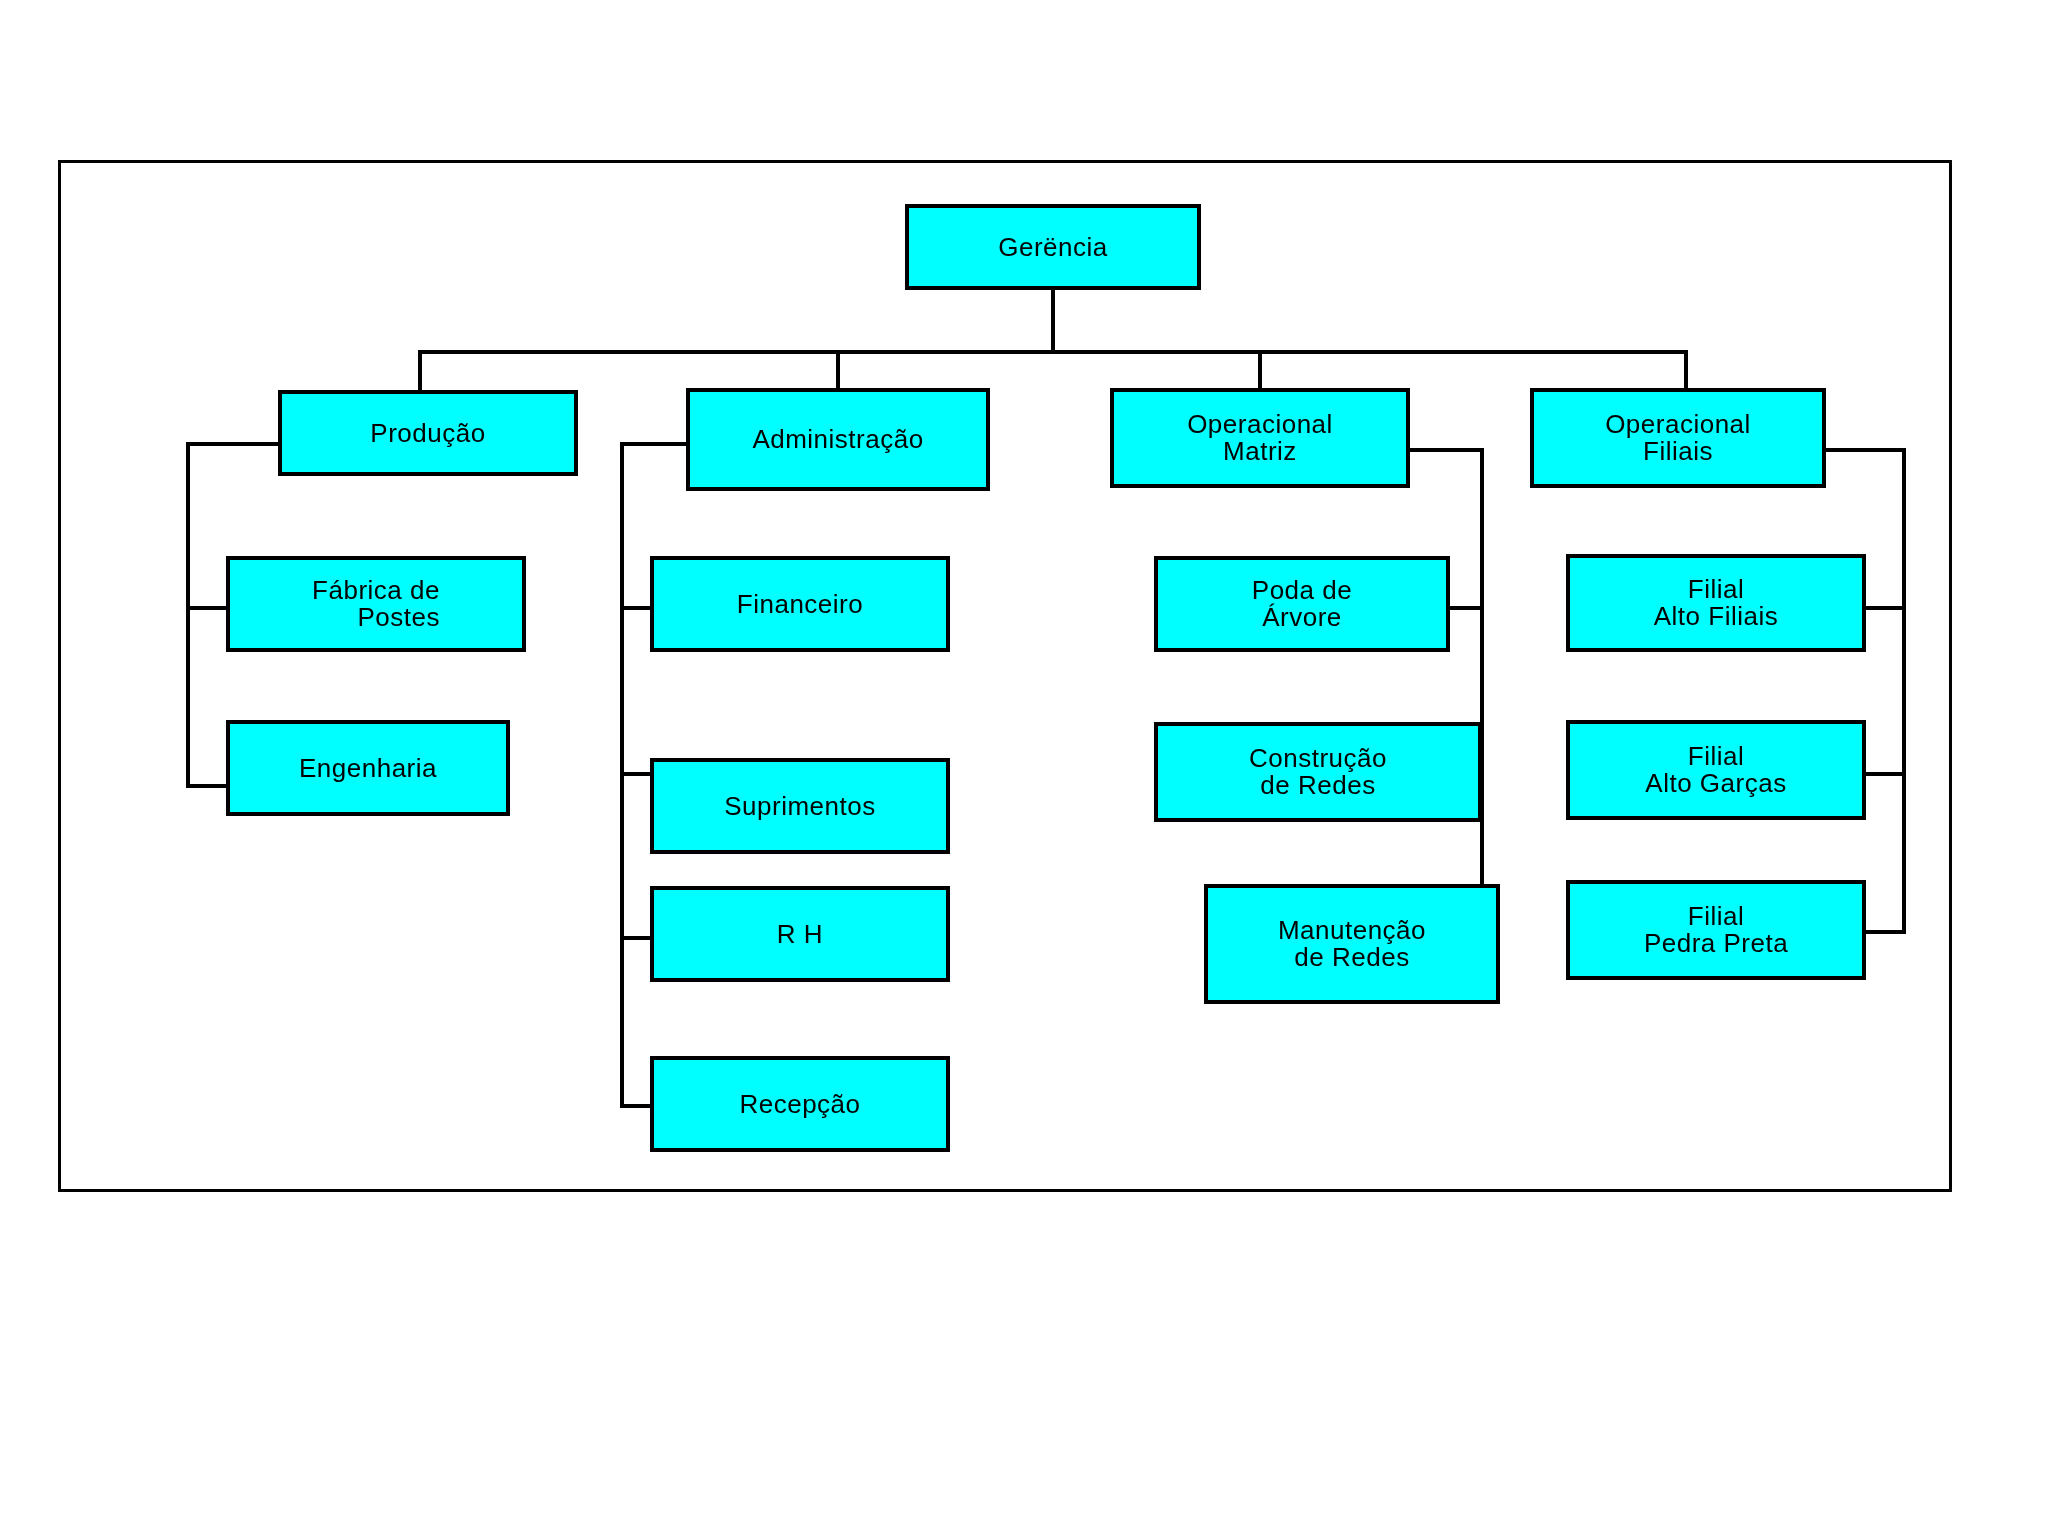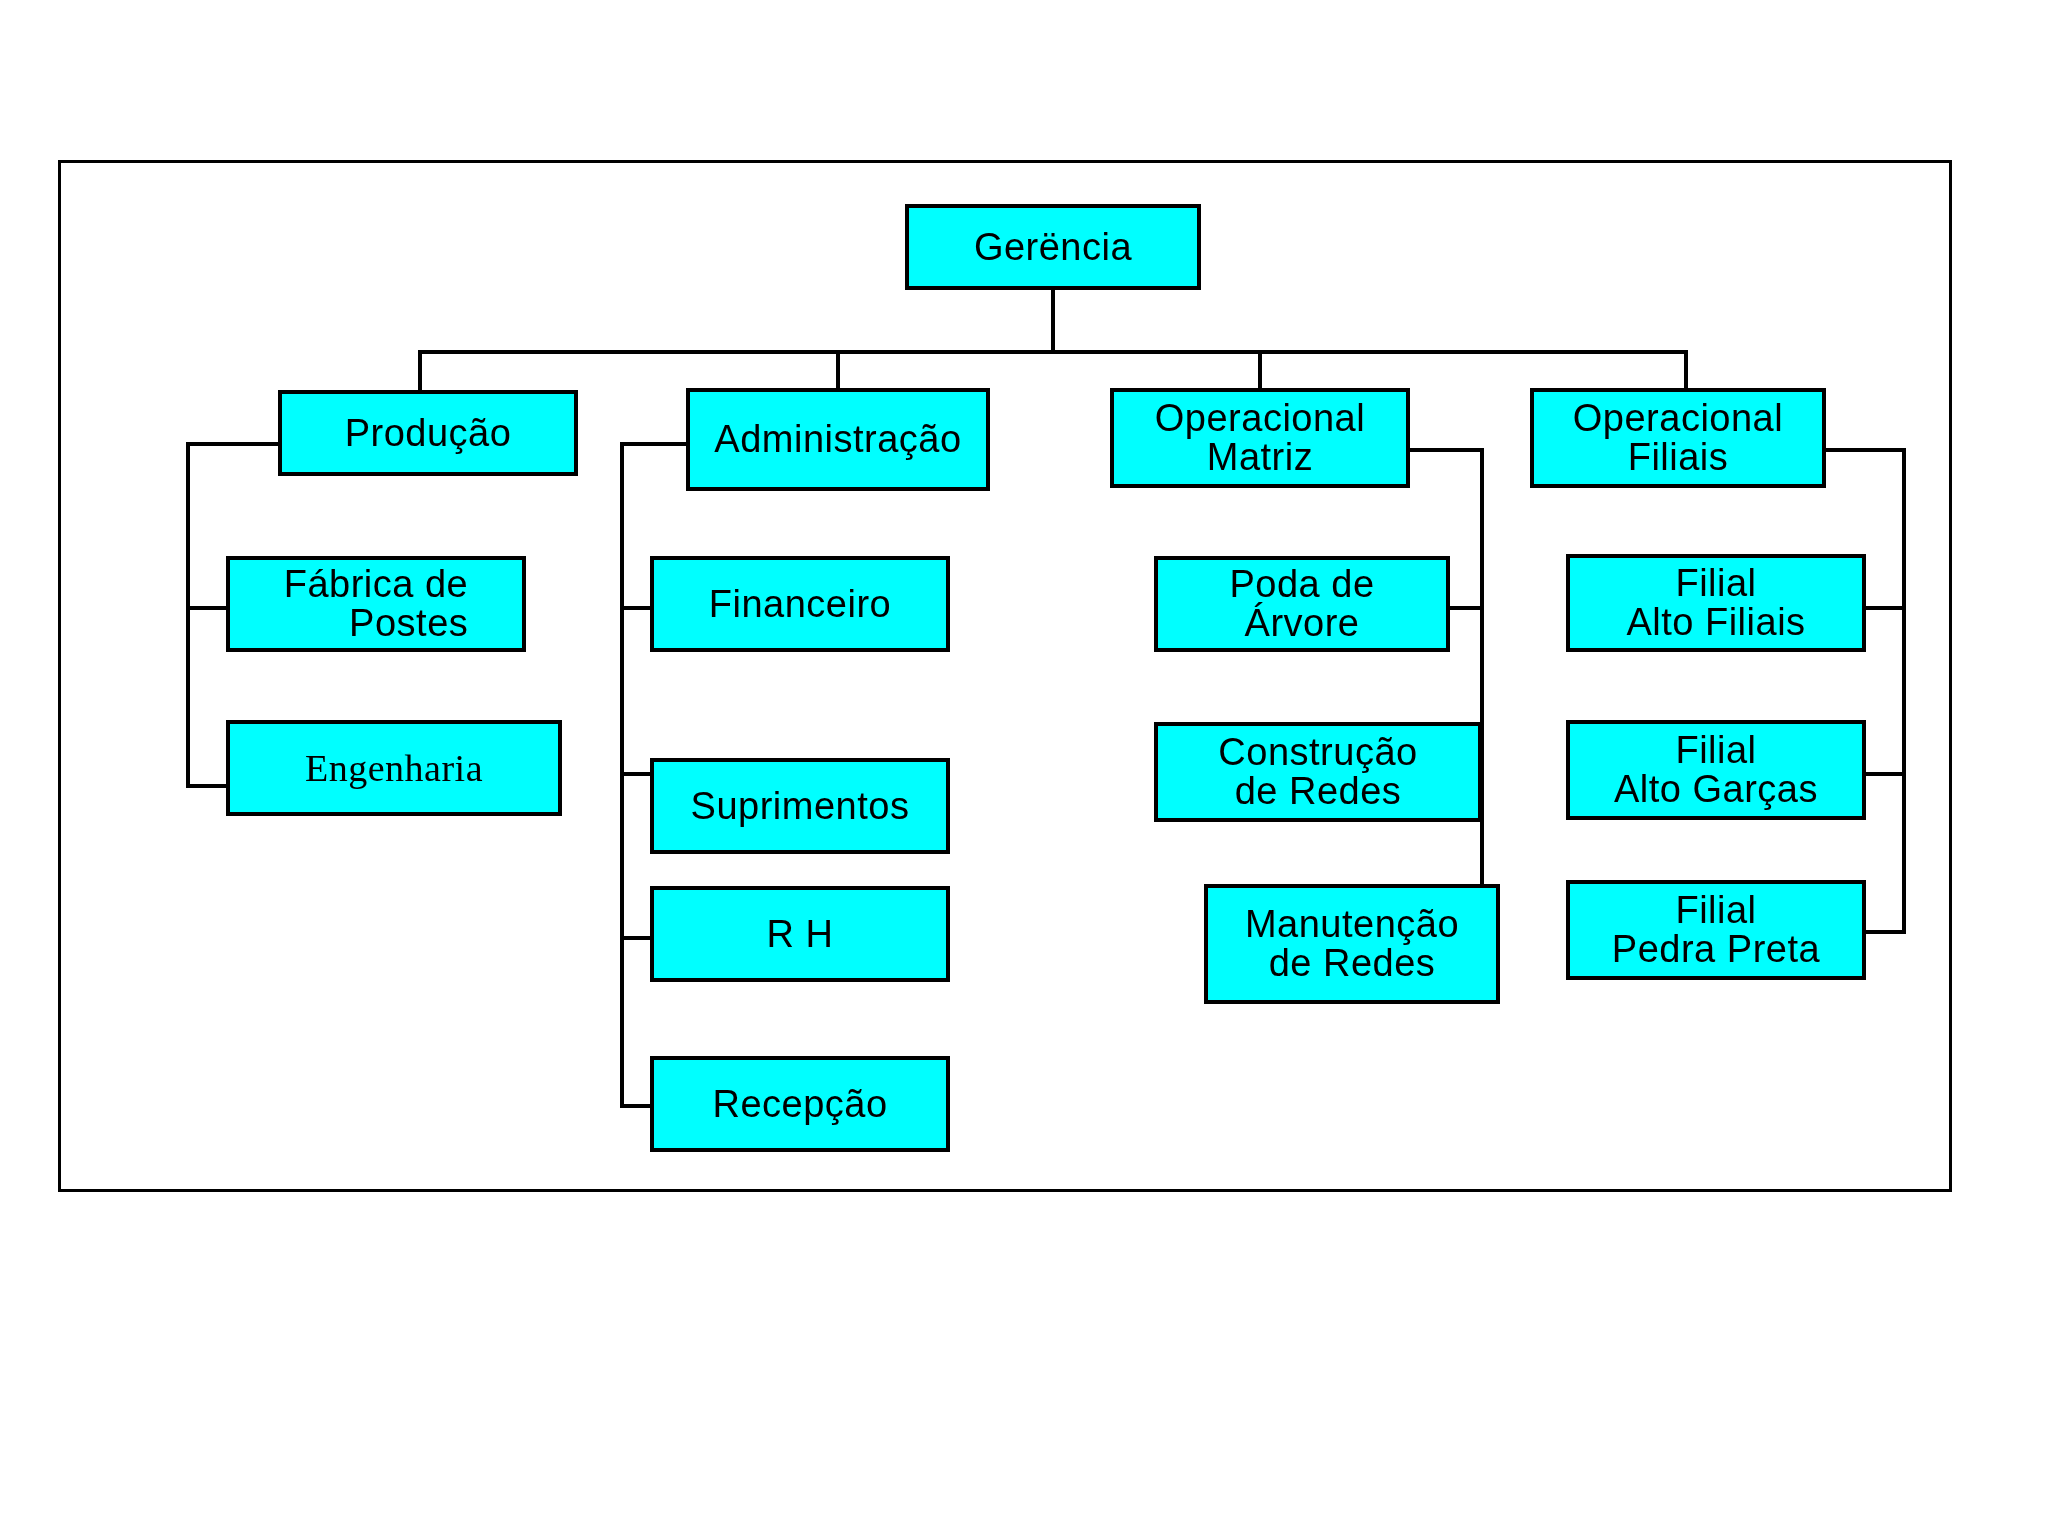--- a/index.html
+++ b/index.html
@@ -34,21 +34,21 @@
     position: absolute;
     background: #00FFFF;
     border: 4px solid #000000;
     box-sizing: border-box;
     display: flex;
     align-items: center;
     justify-content: center;
     text-align: center;
     color: #000000;
     font-family: "Liberation Sans", sans-serif;
-    font-size: 38px;
+    font-size: 26px;
     line-height: 1.02;
     letter-spacing: 0.5px;
     z-index: 3;
     padding: 0 4px;
   }
   .node .line2 { display: block; }
   
   .conn-h, .conn-v {
     position: absolute;
     background: #000000;
@@ -88,21 +88,21 @@
 
   <div class="conn-h" style="left:186px; top:784px; width:44px;"></div>
 
   <div class="node" id="node-fabrica" style="left:226px; top:556px; width:300px; height:96px;text-align:right;">
     <span>
       <span>Fábrica de</span>
       <span class="line2">Postes</span>
     </span>
   </div>
 
-  <div class="node" id="node-engenharia" style="left:226px; top:720px; width:336px; height:96px;font-family:Liberation Serif, serif;">
+  <div class="node" id="node-engenharia" style="left:226px; top:720px; width:284px; height:96px;">
     <span>Engenharia</span>
   </div>
 
   <div class="node" id="node-administracao" style="left:686px; top:388px; width:304px; height:103px;">
     <span>Administração</span>
   </div>
   <div class="conn-h" style="left:620px; top:442px; width:70px;"></div>
   <div class="conn-v" style="left:620px; top:442px; height:662px;"></div>
   <div class="conn-h" style="left:620px; top:606px; width:32px;"></div>
   <div class="conn-h" style="left:620px; top:772px; width:32px;"></div>

